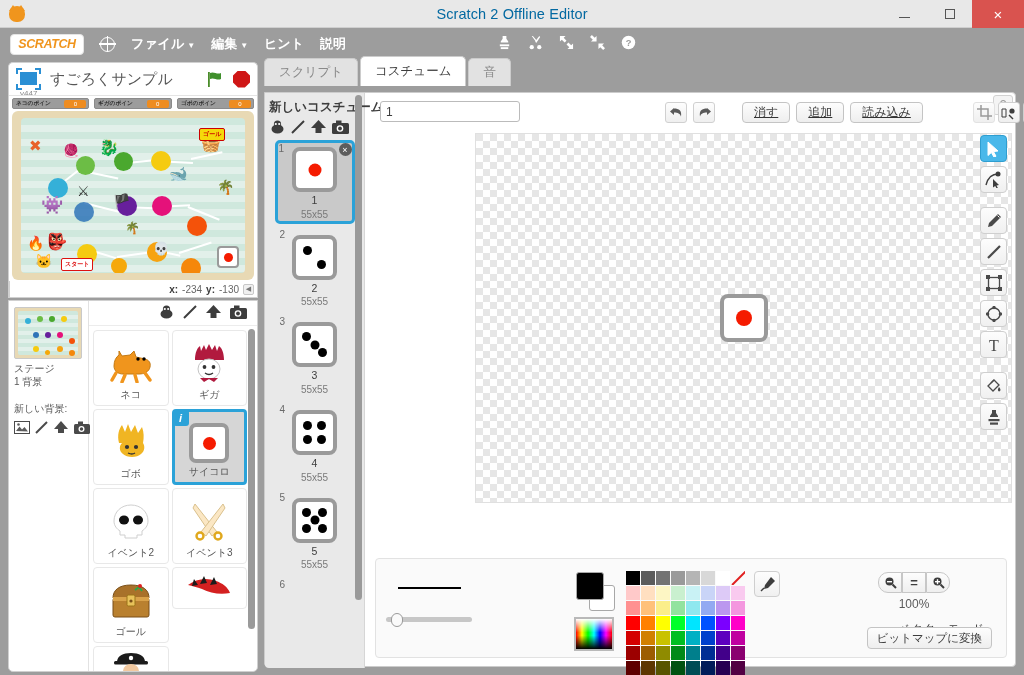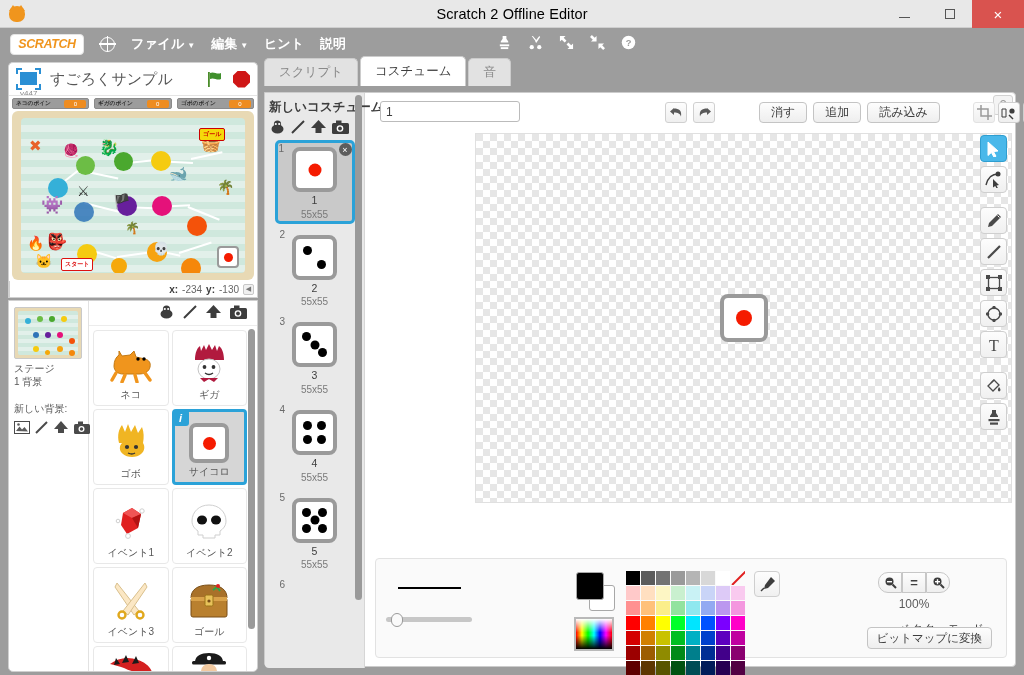--- a/index.html
+++ b/index.html
@@ -23,21 +23,21 @@
   .tb-appicon .catface {
     position:absolute; inset:0; background:#f0951d; border-radius:50% 50% 45% 45%;
   }
   .tb-appicon .ear1,.tb-appicon .ear2 {
     position:absolute; top:-1px; width:0;height:0;
     border-left:4px solid transparent;border-right:4px solid transparent;border-bottom:6px solid #f0951d;
   }
   .tb-appicon .ear1{left:0} .tb-appicon .ear2{right:0}
   .tb-title {
     position:absolute; left:0; right:0; text-align:center;
-    font-size:14.5px; color:#000000; letter-spacing:.1px; pointer-events:none;
+    font-size:14.5px; color:#0369a1; letter-spacing:.1px; pointer-events:none;
   }
   .tb-btns { position:absolute; right:0; top:0; height:28px; display:flex; }
   .tb-btn { width:45px; height:28px; display:flex; align-items:center; justify-content:center;
             color:#555; font-size:13px; }
   .tb-btn.close { background:#d9534f; color:#fff; width:52px; font-size:15px; }
   .tb-min-glyph { width:11px; height:1px; background:#555; margin-top:7px;}
   .tb-max-glyph { width:10px; height:10px; border:1.3px solid #555;}
 
   
   .menubar {
@@ -182,21 +182,21 @@
   .paint { position:absolute; left:100px; top:0; right:0; bottom:0; }
   .name-input { position:absolute; left:15px; top:8px; width:140px; height:21px;
                 border:1px solid #bbb; border-radius:3px; font-size:12px; padding:0 5px;
                 color:#3d3d3d; outline:none; background:#fff;}
   .undo-row { position:absolute; left:300px; top:9px; display:flex; align-items:center; gap:6px;}
   .icnbtn { width:22px;height:21px;border:1px solid #d0d0d0;border-radius:3px;
             background:linear-gradient(#fdfdfd,#efefef); display:flex;align-items:center;justify-content:center;}
   .txtbtn { height:21px; padding:0 11px; border:1px solid #c4c4c4; border-radius:4px;
             background:linear-gradient(#fdfdfd,#eeeeee); font-size:12px; color:#3d3d3d;
             display:flex;align-items:center;}
-  .midbtns{ position:absolute; left:394px; top:9px; display:flex; gap:6px;}
+  .midbtns{ position:absolute; left:377px; top:9px; display:flex; gap:6px;text-decoration:underline;}
   .rightbtns{ position:absolute; left:608px; top:9px; display:flex; gap:3px;}
   .canvaswrap { position:absolute; left:110px; top:40px; width:537px; height:370px;
                 background:
                   repeating-conic-gradient(#fff 0% 25%, #e6e6e6 0% 50%) 0 0/14px 14px;
                 border:1px solid #e0e0e0;}
   .canvas-die { position:absolute; left:50%; top:50%; transform:translate(-50%,-50%);
                 width:48px;height:48px;background:#fff;border:4px solid #9a9a9a;border-radius:8px;
                 display:flex;align-items:center;justify-content:center;}
   .canvas-die i{ width:16px;height:16px;border-radius:50%;background:#f51b00;display:block;}
 
@@ -530,33 +530,20 @@
           <div class="sp-cell sel">
             <div class="infobadge">i</div>
             <div class="sp-art">
               <div style="width:40px;height:40px;background:#fff;border:4px solid #9a9a9a;border-radius:7px;display:flex;align-items:center;justify-content:center;">
                 <div style="width:13px;height:13px;border-radius:50%;background:#f51b00"></div>
               </div>
             </div>
             <div class="nm">サイコロ</div>
           </div>
 
-          <div class="sp-cell">
-            <div class="sp-art">
-              <svg width="40" height="38" viewBox="0 0 40 38">
-                  <path d="M12 10l9-5 9 6-3 14-11 6-6-9z" fill="#e02020"></path>
-                  <path d="M12 10l9-5 9 6-9 4z" fill="#f05555"></path>
-                  <path d="M21 15l9-4-3 14z" fill="#b31212"></path>
-                  <circle cx="31" cy="8" r="2.2" fill="none" stroke="#cfcfcf"></circle>
-                  <circle cx="7" cy="18" r="1.8" fill="none" stroke="#cfcfcf"></circle>
-                  <circle cx="17" cy="33" r="2.4" fill="none" stroke="#cfcfcf"></circle>
-                </svg>
-            </div>
-            <div class="nm">イベント1</div>
-          </div>
 
           <div class="sp-cell">
             <div class="sp-art">
               <svg width="42" height="38" viewBox="0 0 42 38">
                   <path d="M21 2C11 2 4 9 4 18c0 5 3 8 6 10v4h5v3h12v-3h5v-4c3-2 6-5 6-10C38 9 31 2 21 2z" fill="#fff" stroke="#cfcfcf"></path>
                   <ellipse cx="14" cy="17" rx="5" ry="4.5" fill="#111"></ellipse>
                   <ellipse cx="28" cy="17" rx="5" ry="4.5" fill="#111"></ellipse>
                 </svg>
             </div>
             <div class="nm">イベント2</div>

